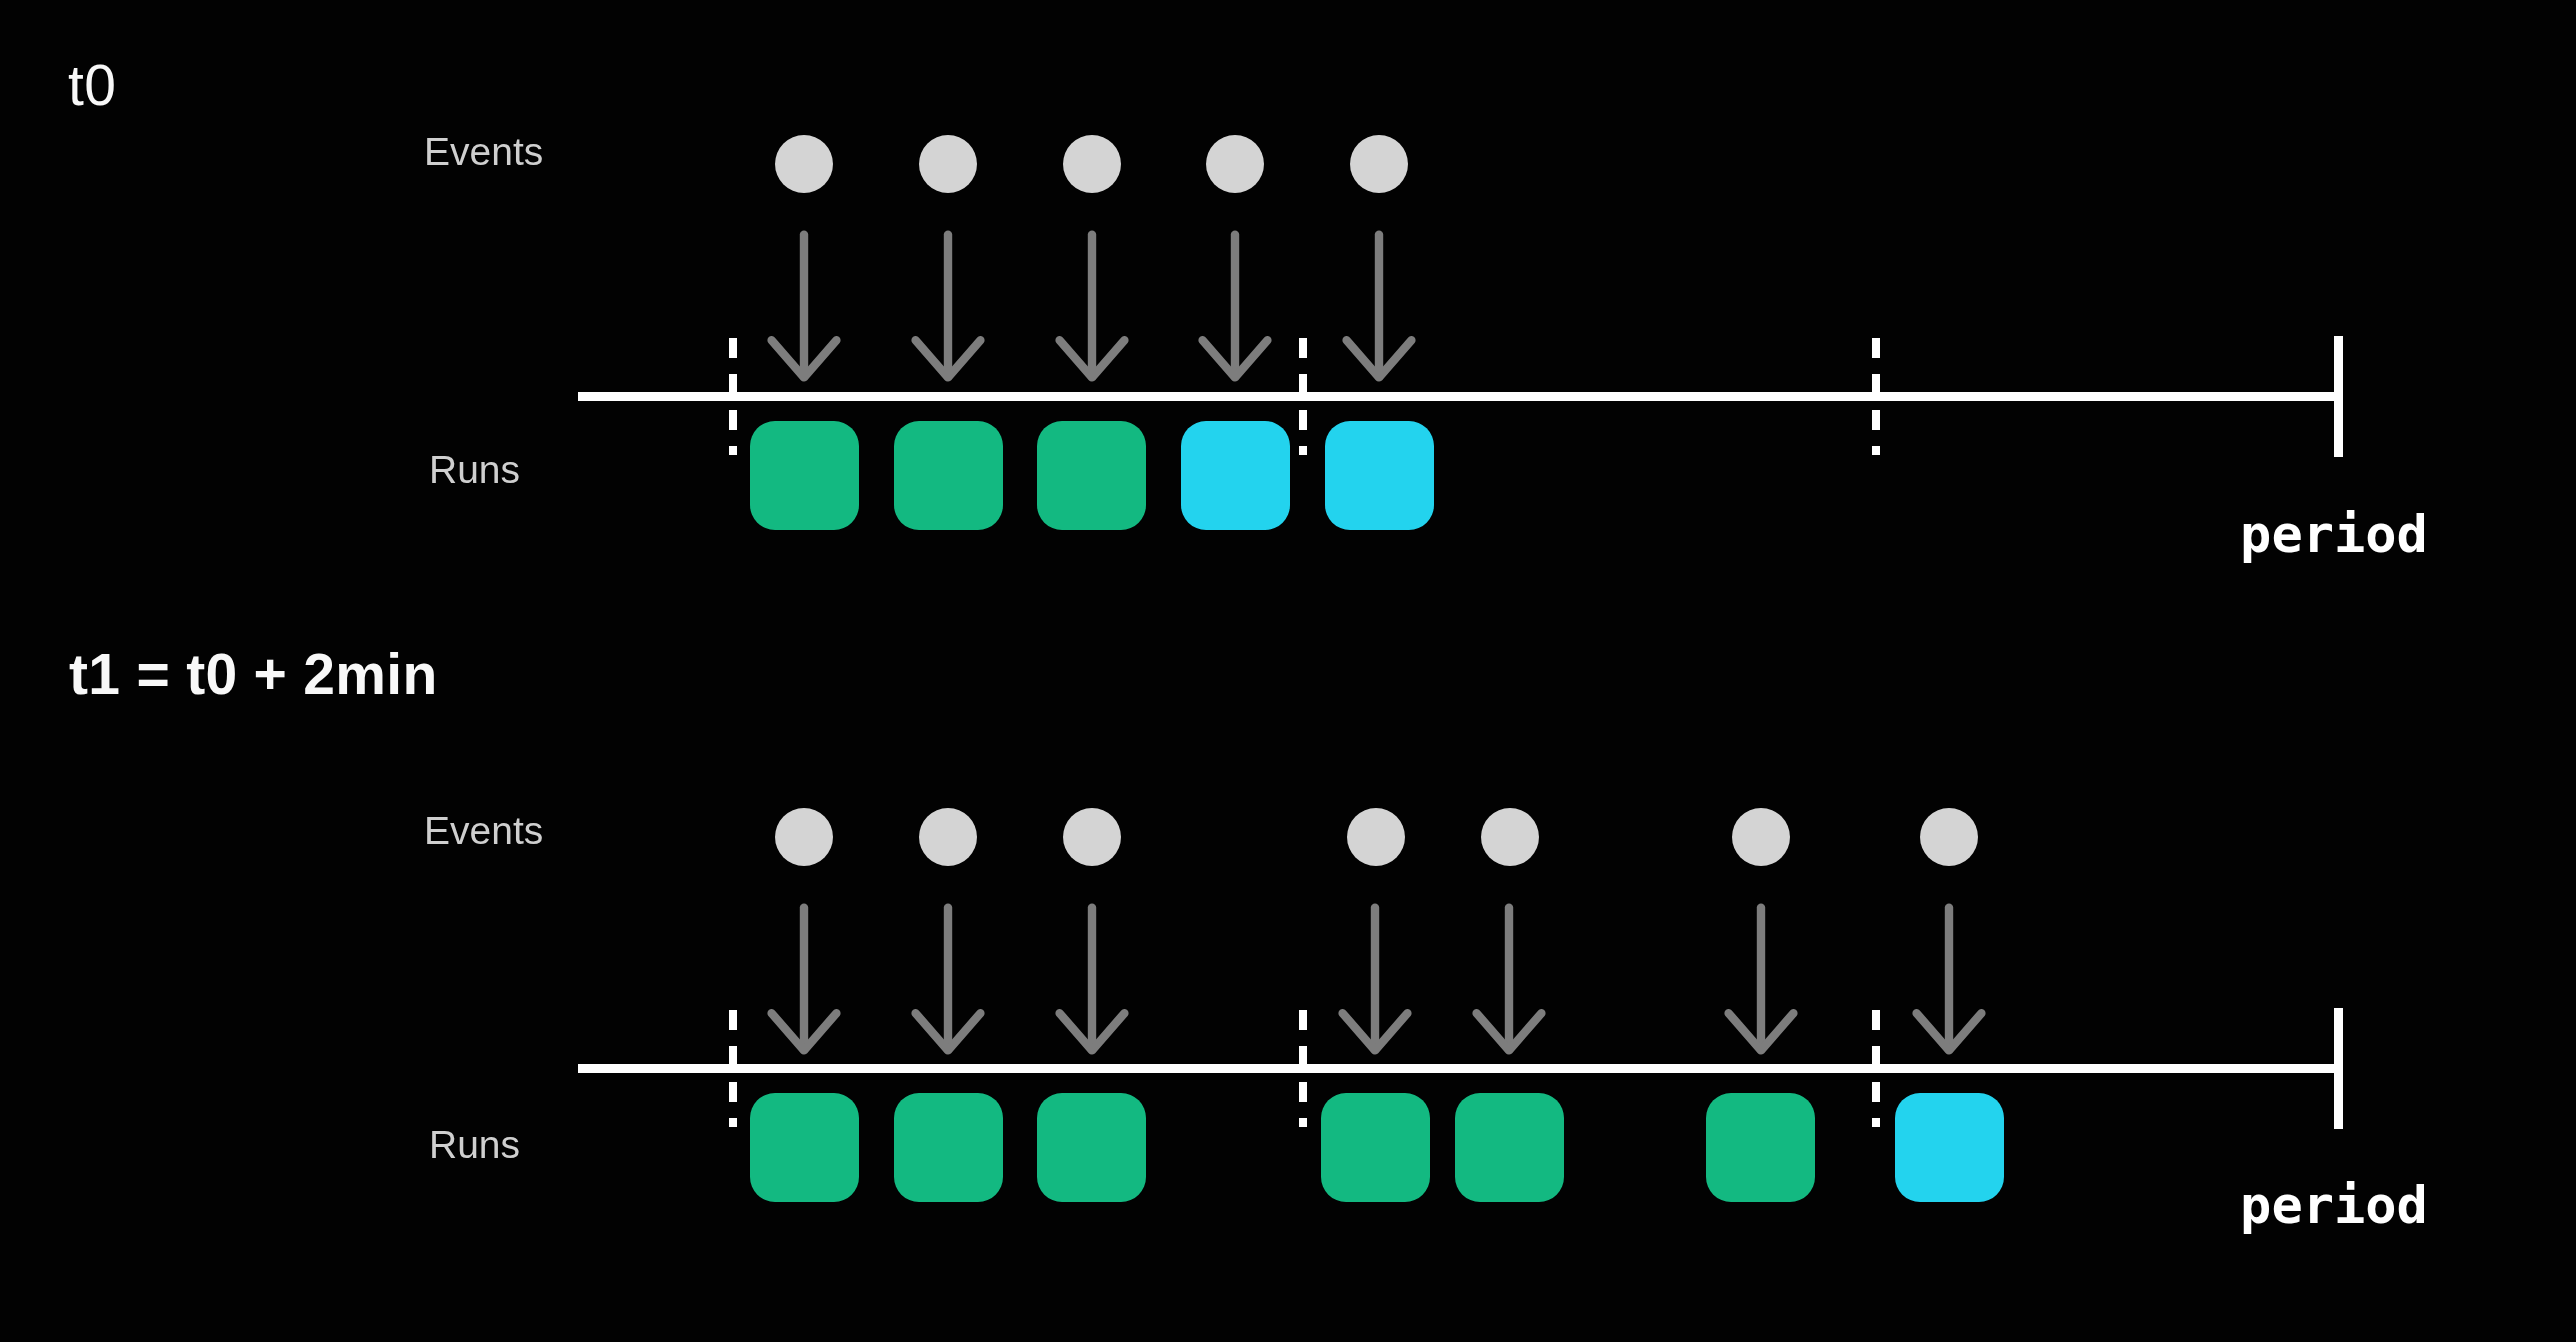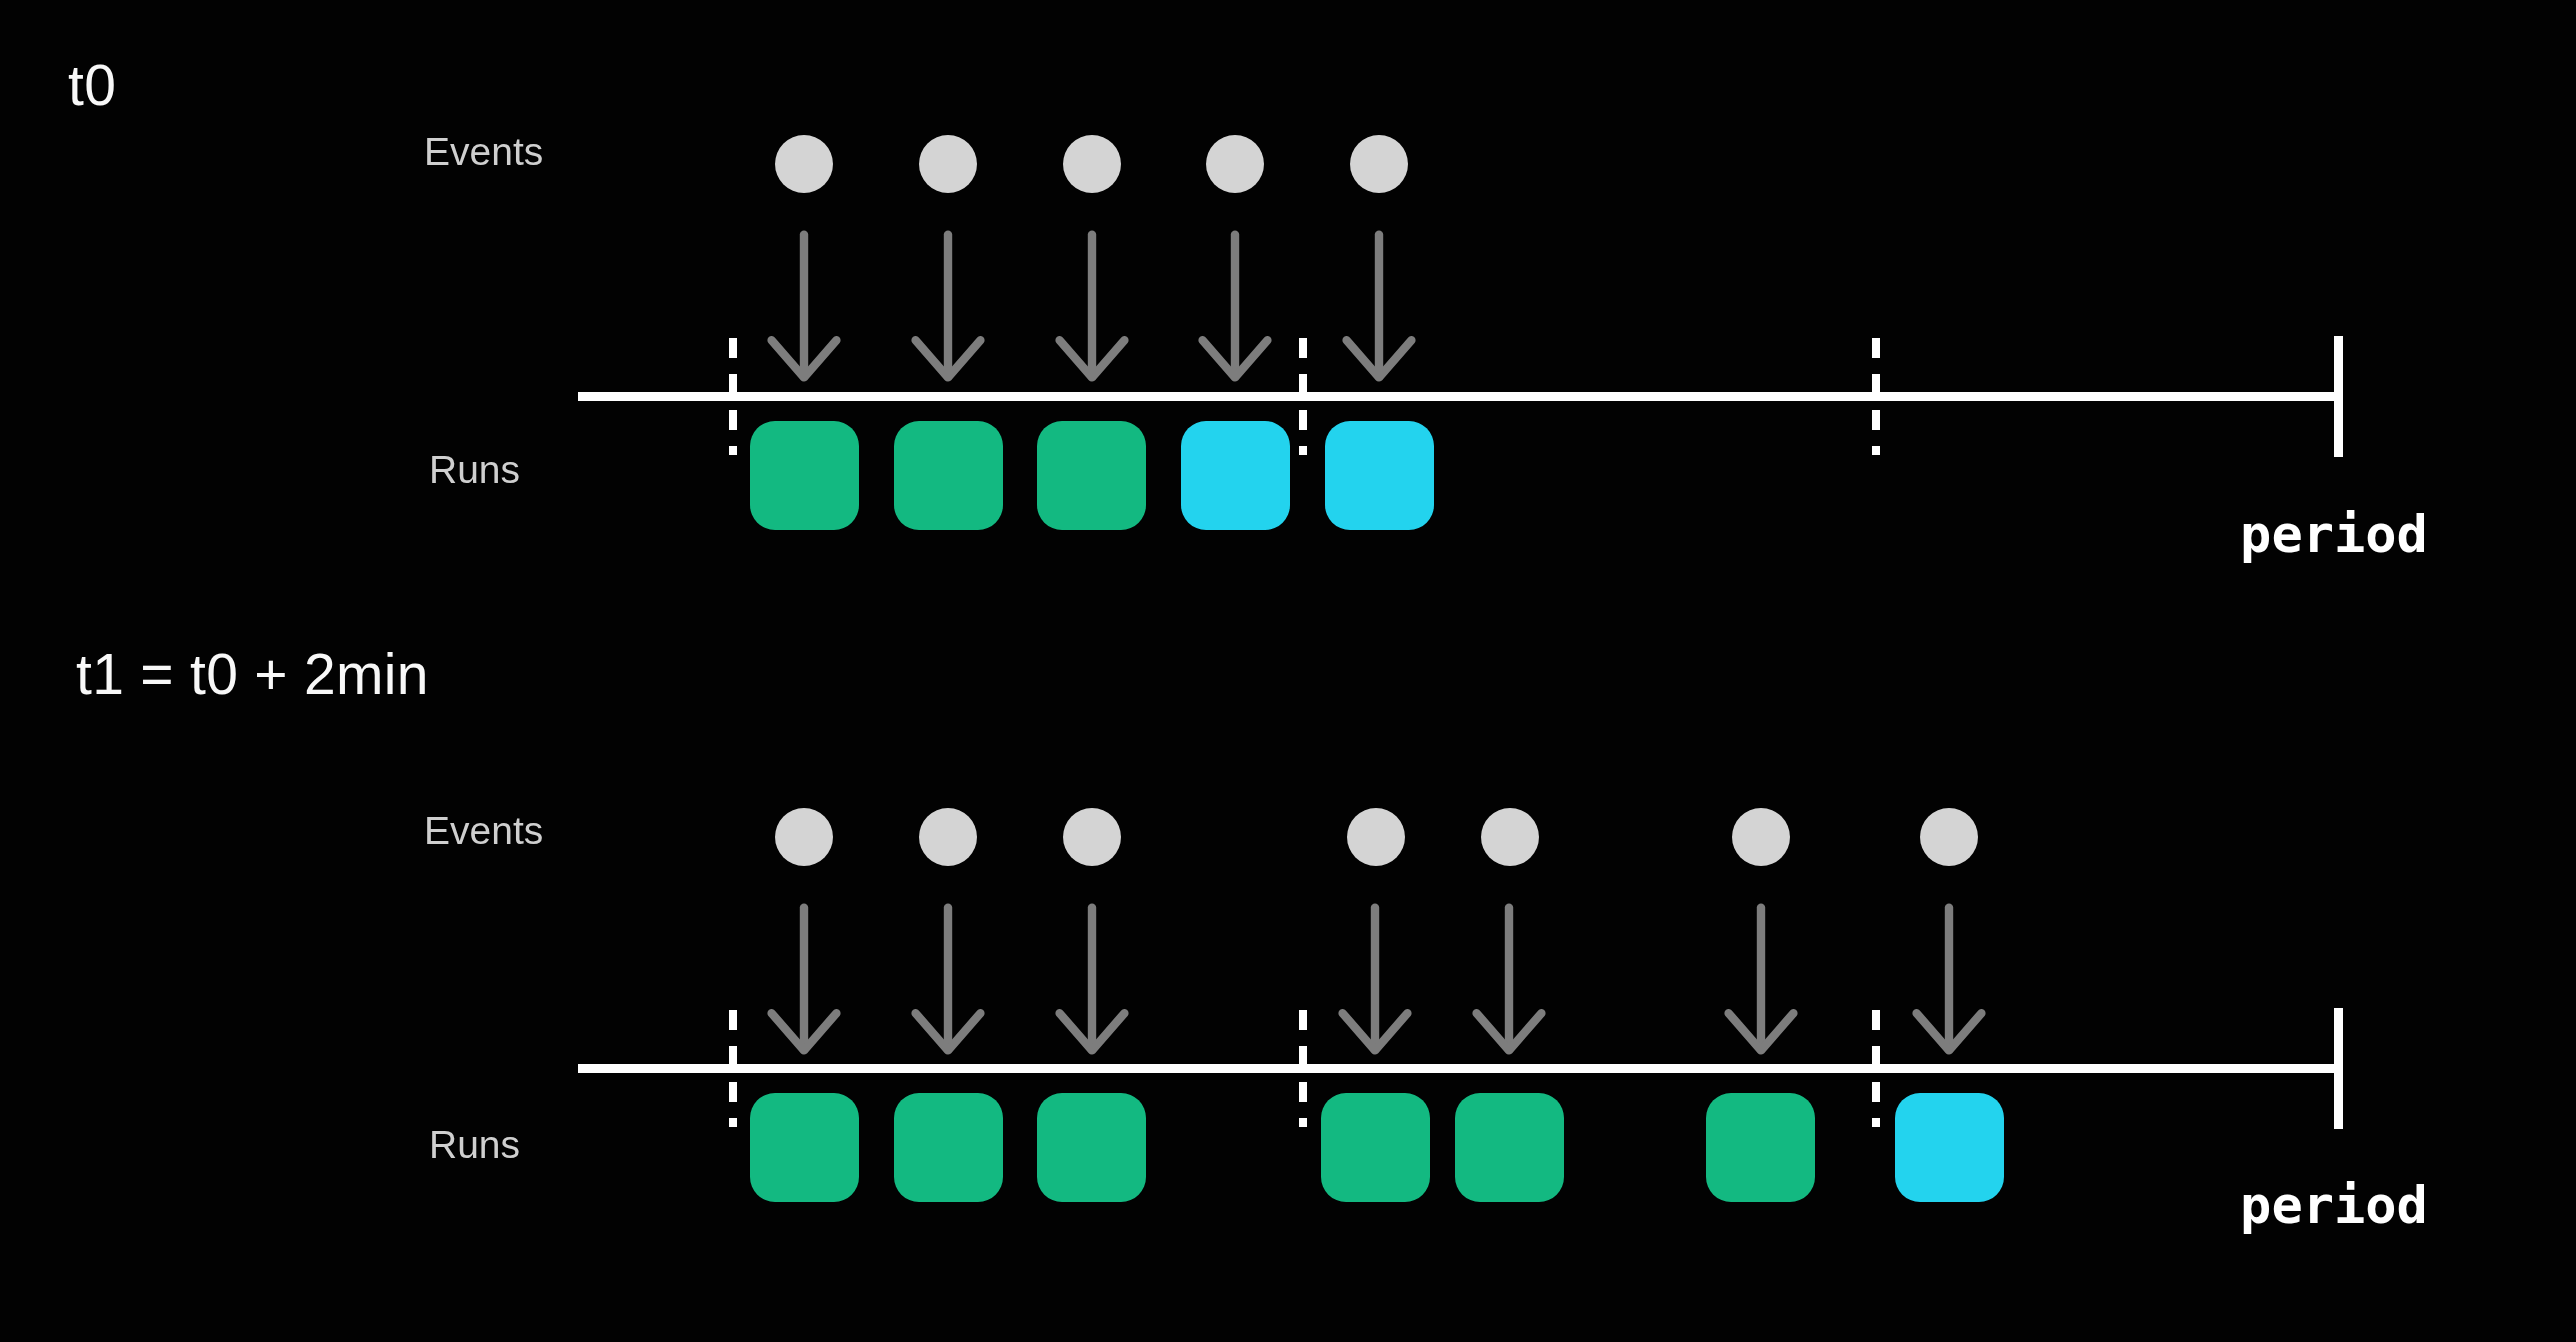--- a/index.html
+++ b/index.html
@@ -76,21 +76,21 @@
         <div class="dot" style="left: 1350px; top: 135px; background: rgb(212, 212, 212);"></div>
         <svg width="78" height="152" viewBox="0 0 130 252" class="arrow" style="left: 1340px; top: 230px;">
           <line x1="65" y1="7" x2="65" y2="244" stroke="#7d7d7d" stroke-width="14" fill="none" stroke-linecap="round" stroke-linejoin="round"></line>
           <polyline points="11,183 65,245 119,183" stroke="#7d7d7d" stroke-width="14" fill="none" stroke-linecap="round" stroke-linejoin="round"></polyline>
         </svg>
         <div class="run" style="left: 1325px; top: 421px; background: rgb(35, 211, 238); border-radius: 25px;"></div>
       </div>
   </section>
 
   <section class="tsec">
-    <div class="title" style="left: 76px; top: 646px; color: rgb(248, 248, 248);">t1 = t0 + 2min</div>
+    <div class="title" style="left: 69px; top: 646px; color: rgb(248, 248, 248); font-weight: bold;">t1 = t0 + 2min</div>
     <div class="axis-label" style="left: 424px; top: 831px; color: rgb(207, 207, 207);">Events</div>
     <div class="axis-label" style="left: 429px; top: 1145px; color: rgb(207, 207, 207);">Runs</div>
     <div class="period-label" style="left: 2334px; top: 1205px; color: rgb(255, 255, 255);">period</div>
     <div class="layer">
         <div class="tick" style="left: 729px; top: 1010px; height: 117px;"></div>
         <div class="tick" style="left: 1299px; top: 1010px; height: 117px;"></div>
         <div class="tick" style="left: 1872px; top: 1010px; height: 117px;"></div>
         <div class="tl-line" style="left: 578px; top: 1064px; width: 1760px; background: rgb(255, 255, 255);"></div>
         <div class="tl-cap" style="left: 2334px; top: 1008px; height: 121px; background: rgb(255, 255, 255);"></div>
         <div class="dot" style="left: 775px; top: 808px; background: rgb(212, 212, 212);"></div>

